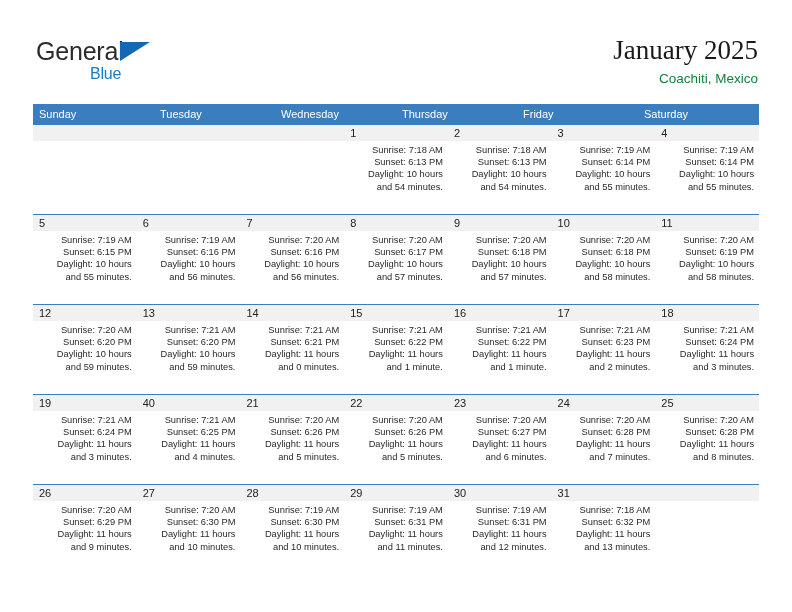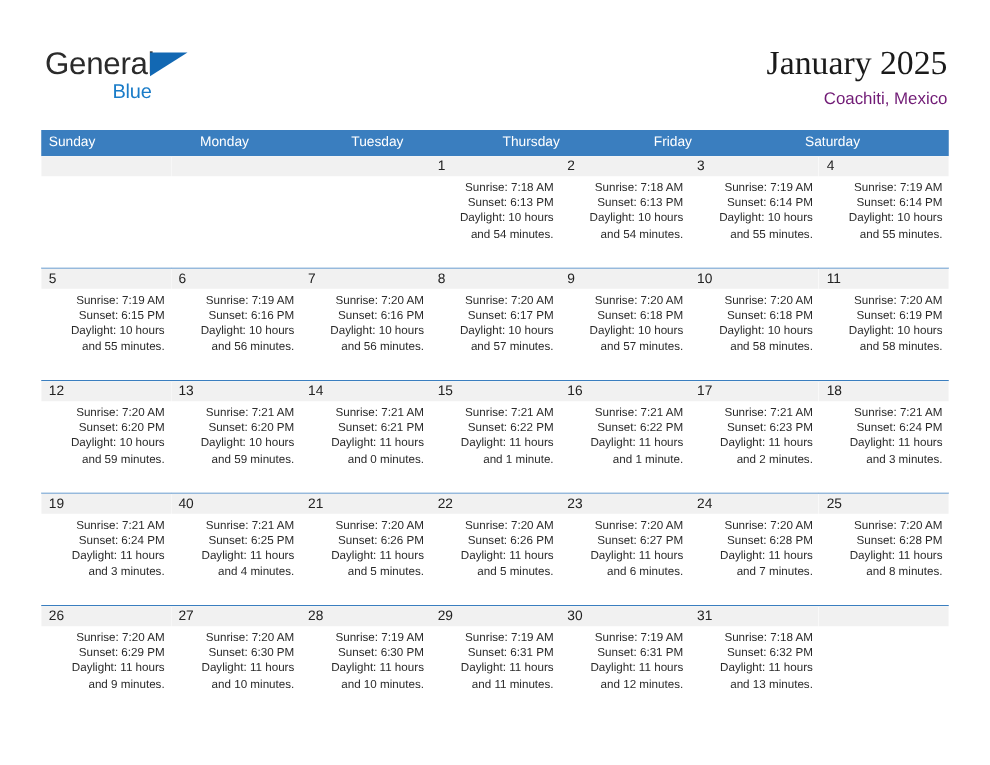--- a/index.html
+++ b/index.html
@@ -78,21 +78,21 @@
     font-size: 27px;
     line-height: 32px;
     color: #1a1a1a;
     font-family: Liberation Serif, serif;
     white-space: nowrap;
   }
   .cal-subtitle {
     margin-top: 4px;
     font-size: 13.5px;
     line-height: 17px;
-    color: #701a75;
+    color: #15803d;
     font-family: "Liberation Sans", sans-serif;
     white-space: nowrap;
   }
 
   
   .calendar {
     position: absolute;
     left: 33px;
     top: 104px;
     width: 726px;
@@ -177,22 +177,22 @@
       <div class="cal-title">January 2025</div>
       <div class="cal-subtitle">Coachiti, Mexico</div>
     </div>
 
   </div>
 
   <div class="calendar">
 
     <div class="dow-row">
       <div class="dow-cell">Sunday</div>
-      <div class="dow-cell">Monday</div>
       <div class="dow-cell">Tuesday</div>
+      <div class="dow-cell">Wednesday</div>
       <div class="dow-cell">Thursday</div>
       <div class="dow-cell">Friday</div>
       <div class="dow-cell">Saturday</div>
     </div>
 
     <div id="weeks-container">
         <div class="week-row first">
           <div class="day-cell empty">
             <div class="day-number-band"></div>
           </div>

